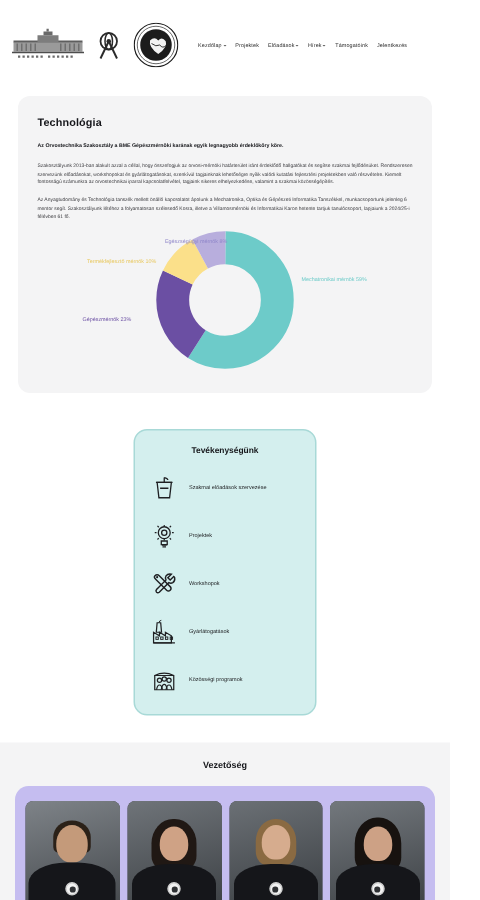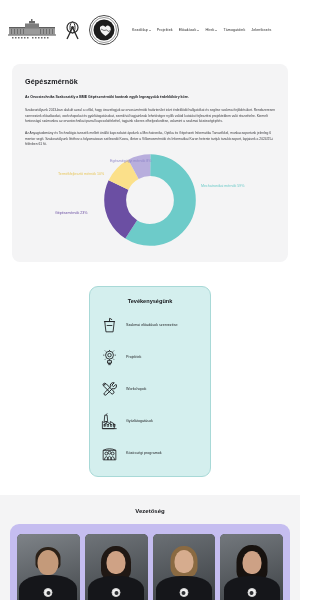--- a/index.html
+++ b/index.html
@@ -289,21 +289,21 @@
       <span>Támogatóink</span>
     </span>
     <span class="nav-item">
       <span>Jelentkezés</span>
     </span>
   </nav>
 </header>
 
 <section class="intro-section">
   <div class="intro-card">
-    <h1 class="intro-title">Gépészmérnök</h1>
+    <h1 class="intro-title">Technológia</h1>
     <p class="intro-lead">Az Orvostechnika Szakosztály a BME Gépészmérnöki karának egyik legnagyobb érdeklőköry köre.</p>
     <p class="intro-para">Szakosztályunk 2013-ban alakult azzal a céllal, hogy összefogjuk az orvosi-mérnöki határterület iránt érdeklődő hallgatókat és segítse szakmai fejlődésüket. Rendszeresen szervezünk előadásokat, workshopokat és gyárlátogatásokat, ezenkívül tagjainknak lehetőségre nyílik valódi kutatási fejlesztési projektekben való részvételre. Kiemelt fontosságú számunkra az orvostechnikai iparral kapcsolatfelvétel, tagjaink sikeres elhelyezkedése, valamint a szakmai közösségépítés.</p>
     <p class="intro-para">Az Anyagtudomány és Technológia tanszék mellett önálló kapcsolatot ápolunk a Mechatronika, Optika és Gépészeti Informatika Tanszékkel, munkacsoportunk jelenleg 6 mentor segít. Szakosztályunk létéhez a folyamatosan szélesedő Kosra, illetve a Villamosmérnöki és Informatikai Karon hetente tartjuk tanulócsoport, lapjaiunk a 2024/25-i félévben 61 fő.</p>
 
     <div class="chart-wrap">
       <svg class="donut-svg" width="92" height="92" viewBox="0 0 42 42">
         <circle cx="21" cy="21" r="15.9155" fill="transparent" stroke="#6dcbc9" stroke-width="10" stroke-dasharray="59 41" stroke-dashoffset="25"></circle>
         <circle cx="21" cy="21" r="15.9155" fill="transparent" stroke="#6b4fa3" stroke-width="10" stroke-dasharray="23 77" stroke-dashoffset="-34"></circle>
         <circle cx="21" cy="21" r="15.9155" fill="transparent" stroke="#fbe08a" stroke-width="10" stroke-dasharray="10 90" stroke-dashoffset="-57"></circle>
         <circle cx="21" cy="21" r="15.9155" fill="transparent" stroke="#b8aedd" stroke-width="10" stroke-dasharray="8 92" stroke-dashoffset="-67"></circle>

